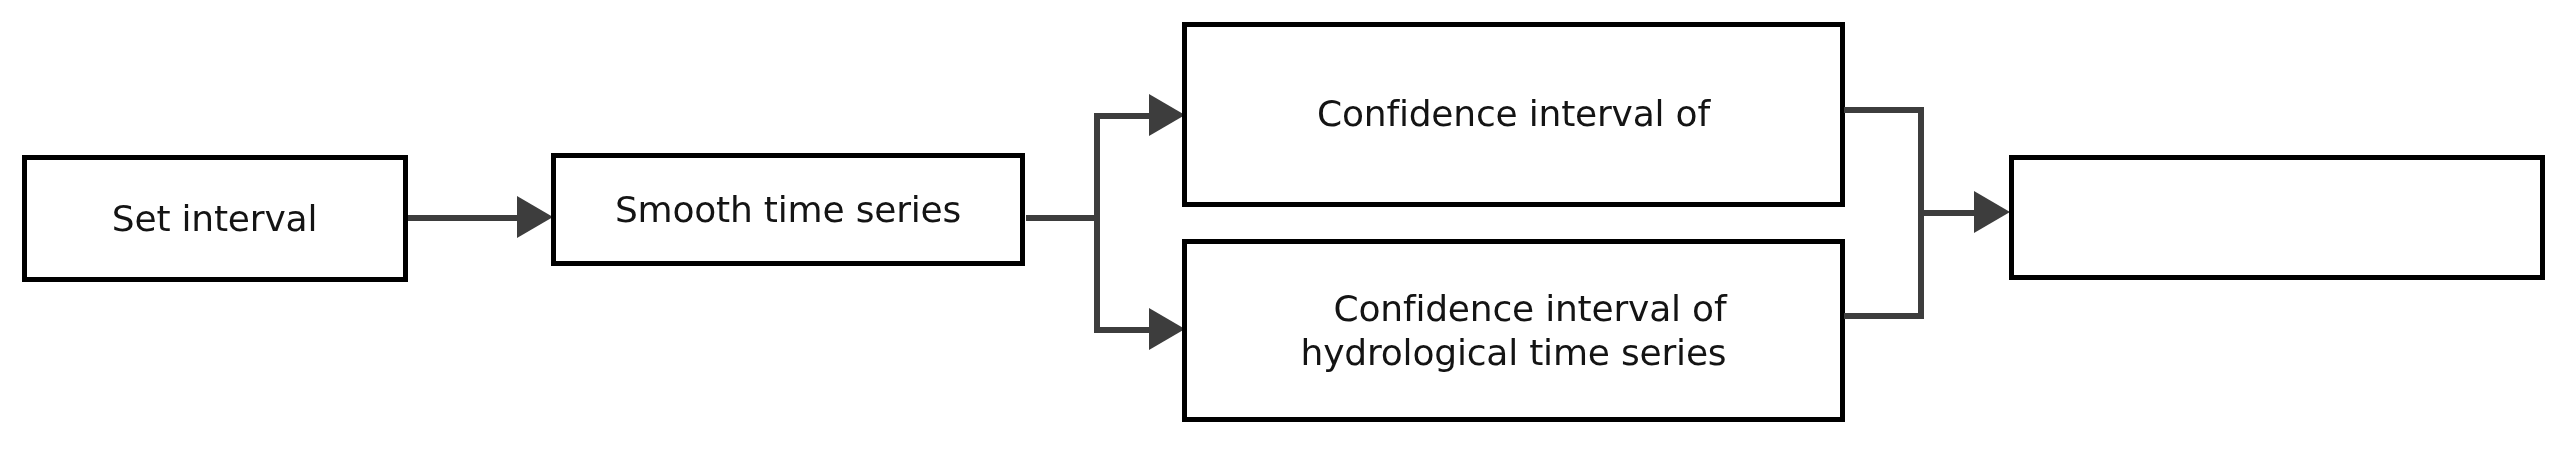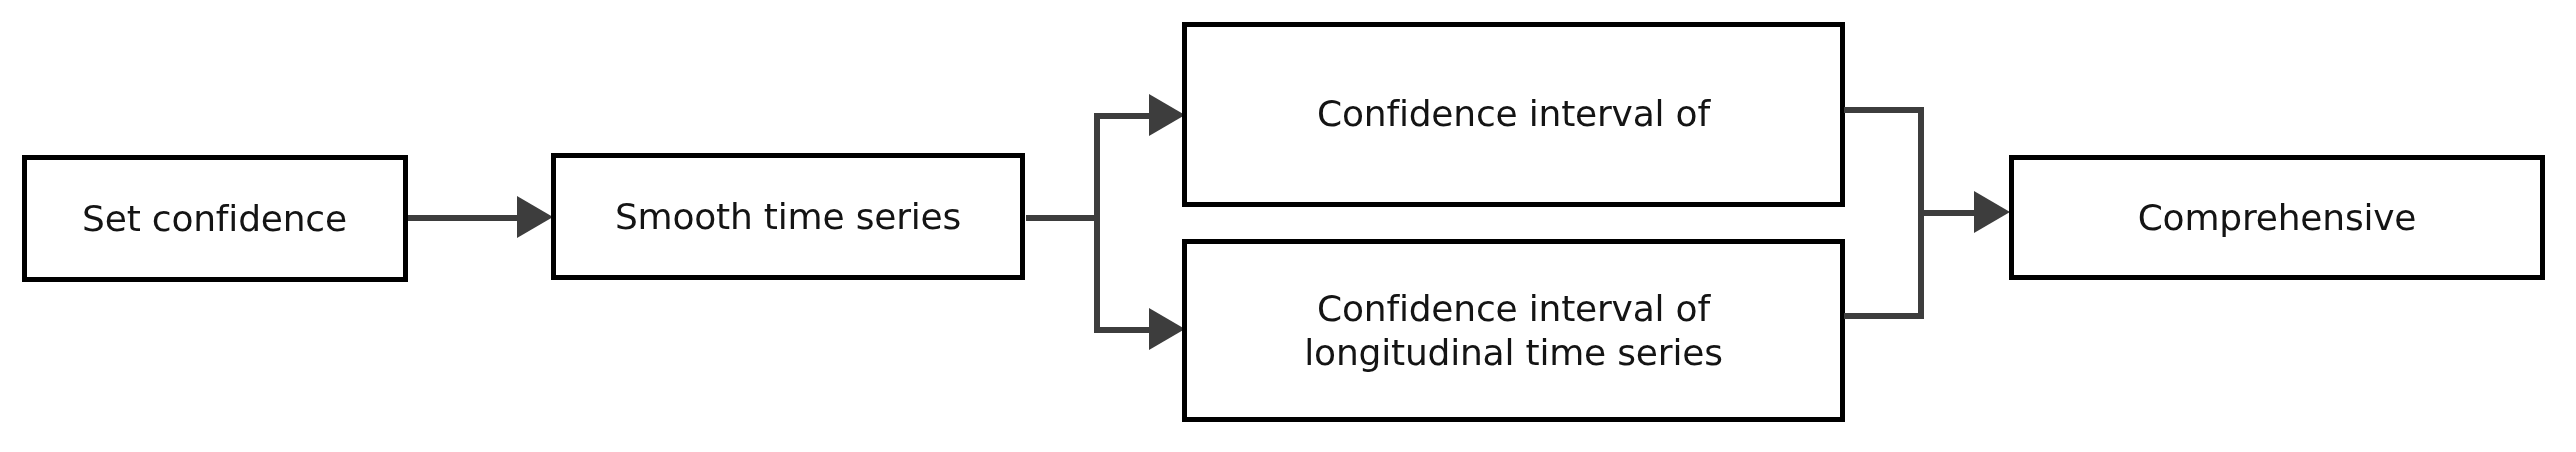--- a/index.html
+++ b/index.html
@@ -16,33 +16,33 @@
     font-family: "DejaVu Sans", "Liberation Sans", sans-serif;
   }
   .node {
     position: absolute;
     box-sizing: border-box;
     border: 5px solid #000000;
     background: #ffffff;
     display: flex;
     align-items: center;
     justify-content: center;
-    text-align: center;
+    text-align: right;
     color: #141414;
     font-size: 36px;
     line-height: 1.22;
     letter-spacing: -0.2px;
     font-weight: 400;
     padding: 0 11.6px;
   }
   .node span { display: block; }
 
   
   #node-set-parameter      { left: 21.5px;   top: 155px; width: 386px; height: 127px; }
-  #node-smooth-time-series { left: 551px;  top: 153px; width: 474px; height: 127px; }
+  #node-smooth-time-series { left: 551px;  top: 153px; width: 474px; height: 113px; }
   #node-ci-hydrological    { left: 1182px; top: 21.5px;  width: 663px; height: 185px; }
   #node-ci-longitudinal    { left: 1182px; top: 239px; width: 663px; height: 183px; }
   #node-comprehensive-ci   { left: 2009px; top: 155px; width: 536px; height: 125px; }
 
   
   .edge-h {
     position: absolute;
     height: 5.8px;
     background: #3d3d3d;
   }
@@ -78,21 +78,21 @@
   #edge3-vline     { left: 1918px; top: 107px; height: 211px; }
   #edge3-line      { left: 1918px; top: 210px; width: 70px; }
   #edge3-arrow     { left: 1974px; top: 191px; }
 </style>
 </head>
 <body>
 
 <div id="canvas">
 
   <div class="node" id="node-set-parameter">
-    <span>Set confidence</span>
+    <span>Set interval</span>
   </div>
 
   <div class="edge-h" id="edge1-line"></div>
   <div class="arrowhead" id="edge1-arrow"></div>
 
   <div class="node" id="node-smooth-time-series">
     <span>Smooth time series</span>
   </div>
 
   <div class="edge-h" id="edge2-stub"></div>
@@ -104,30 +104,29 @@
 
   <div class="node" id="node-ci-hydrological">
     <div>
       <span>Confidence interval of</span>
     </div>
   </div>
 
   <div class="node" id="node-ci-longitudinal">
     <div>
       <span>Confidence interval of</span>
-      <span>longitudinal time series</span>
+      <span>hydrological time series</span>
     </div>
   </div>
 
   <div class="edge-h" id="edge3-top-stub"></div>
   <div class="edge-h" id="edge3-bot-stub"></div>
   <div class="edge-v" id="edge3-vline"></div>
   <div class="edge-h" id="edge3-line"></div>
   <div class="arrowhead" id="edge3-arrow"></div>
 
   <div class="node" id="node-comprehensive-ci">
     <div>
-      <span>Comprehensive</span>
     </div>
   </div>
 
 </div>
 
 
 </body></html>

